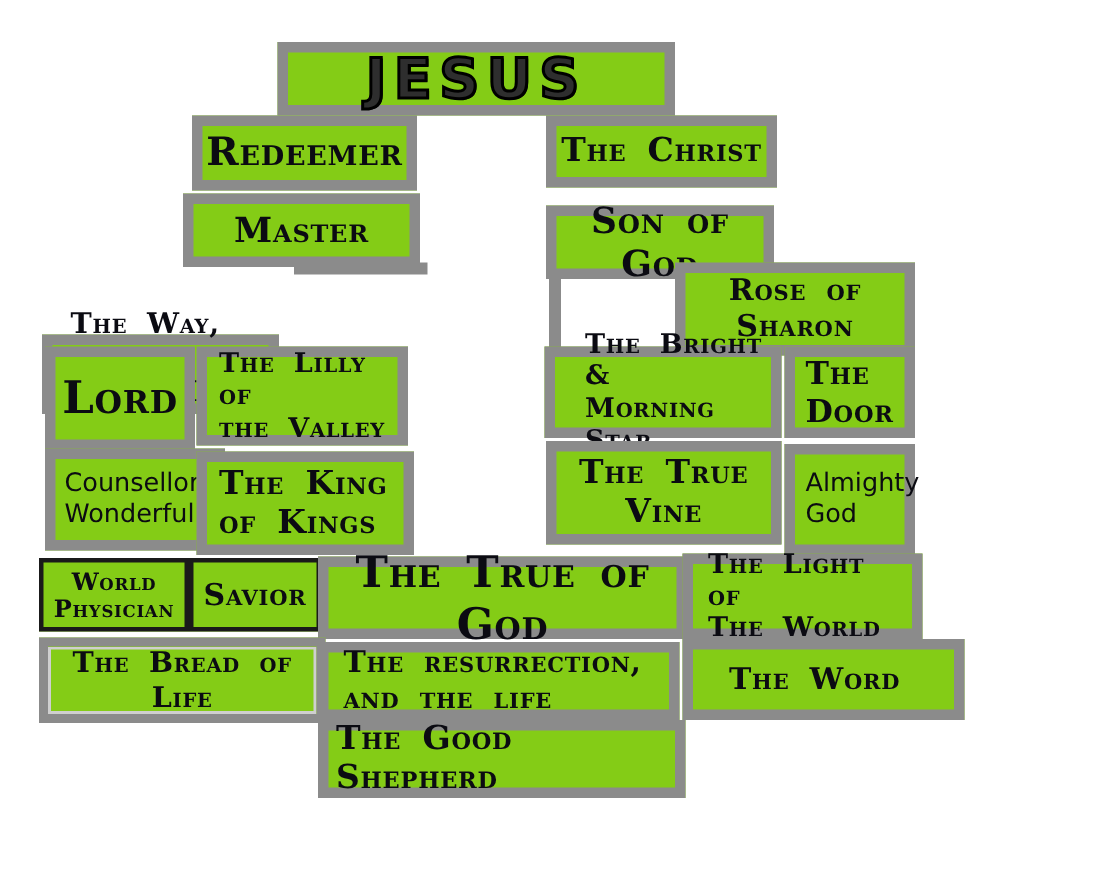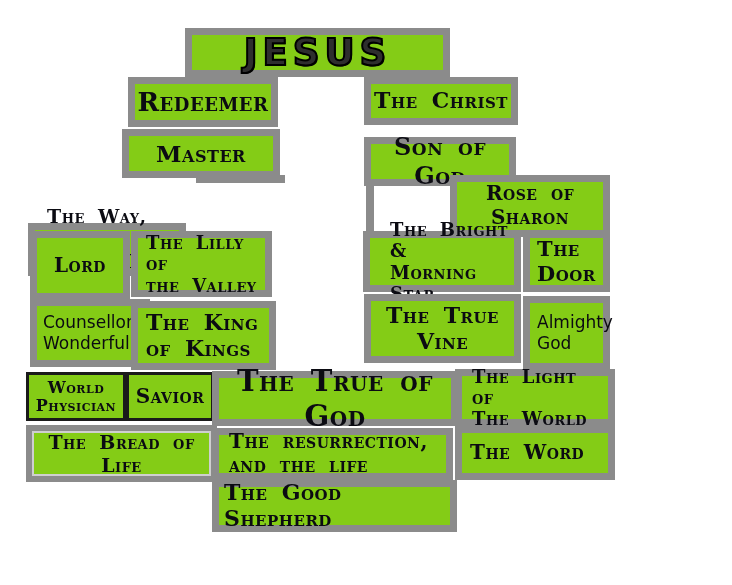--- a/index.html
+++ b/index.html
@@ -49,35 +49,35 @@
   .seg{position:absolute;background:#8b8b8b;}
 
   
   .b-jesus{left:185px;top:28px;width:265px;height:49px;}
   .b-redeemer{left:128px;top:77px;width:150px;height:50px;font-size:26px;}
   .b-christ{left:364px;top:77px;width:154px;height:48px;font-size:22px;}
   .b-master{left:122px;top:129px;width:158px;height:49px;font-size:23px;}
   .b-songod{left:364px;top:137px;width:152px;height:49px;font-size:24px;}
   .b-way{left:28px;top:175px;width:158px;height:53px;font-size:19px;padding-left:12px;margin-top:48px;}
   .b-rose{left:450px;top:175px;width:160px;height:62px;font-size:20px;}
-  .b-lord{left:30px;top:231px;width:100px;height:69px;font-size:20px;}
+  .b-lord{left:30px;top:231px;width:100px;height:69px;font-size:30px;}
   .b-lilly{left:131px;top:231px;width:141px;height:66px;font-size:18px;padding-left:8px;}
   .b-bright{left:363px;top:231px;width:158px;height:61px;font-size:18px;padding-left:20px;}
   .b-door{left:523px;top:231px;width:87px;height:61px;font-size:21px;padding-left:7px;}
   .b-counsellor{left:30px;top:299px;width:120px;height:68px;font-size:17px;padding-left:6px;}
   .b-king{left:131px;top:301px;width:145px;height:69px;font-size:22px;padding-left:8px;}
   .b-vine{left:364px;top:294px;width:157px;height:69px;font-size:22px;}
   .b-almighty{left:523px;top:296px;width:87px;height:74px;font-size:17px;padding-left:7px;}
   .b-physician{left:26px;top:372px;width:100px;height:49px;font-size:16px;line-height:1.1;}
   .b-savior{left:126px;top:372px;width:88px;height:49px;font-size:20px;}
   .b-lamb{left:212px;top:371px;width:246px;height:55px;font-size:29px;}
   .b-light{left:455px;top:369px;width:160px;height:57px;font-size:18px;padding-left:10px;}
   .b-bread{left:26px;top:425px;width:191px;height:57px;font-size:19px;border-width:6px;box-shadow:inset 0 0 0 2px #cfcfcf;}
   .b-resurrection{left:212px;top:428px;width:241px;height:52px;font-size:20px;padding-left:10px;}
-  .b-word{left:455px;top:426px;width:160px;height:54px;font-size:20px;padding-left:8px;}
+  .b-word{left:455px;top:426px;width:188px;height:54px;font-size:20px;padding-left:24px;}
   .b-shepherd{left:212px;top:480px;width:245px;height:52px;font-size:22px;padding-left:5px;}
 
   .seg-a{left:196px;top:175px;width:89px;height:8px;}
   .seg-b{left:366px;top:172px;width:8px;height:62px;}
 
   
   .jesus-font{
     font-family:"DejaVu Sans","Liberation Sans",sans-serif;
     font-weight:bold;
     font-size:37px;

